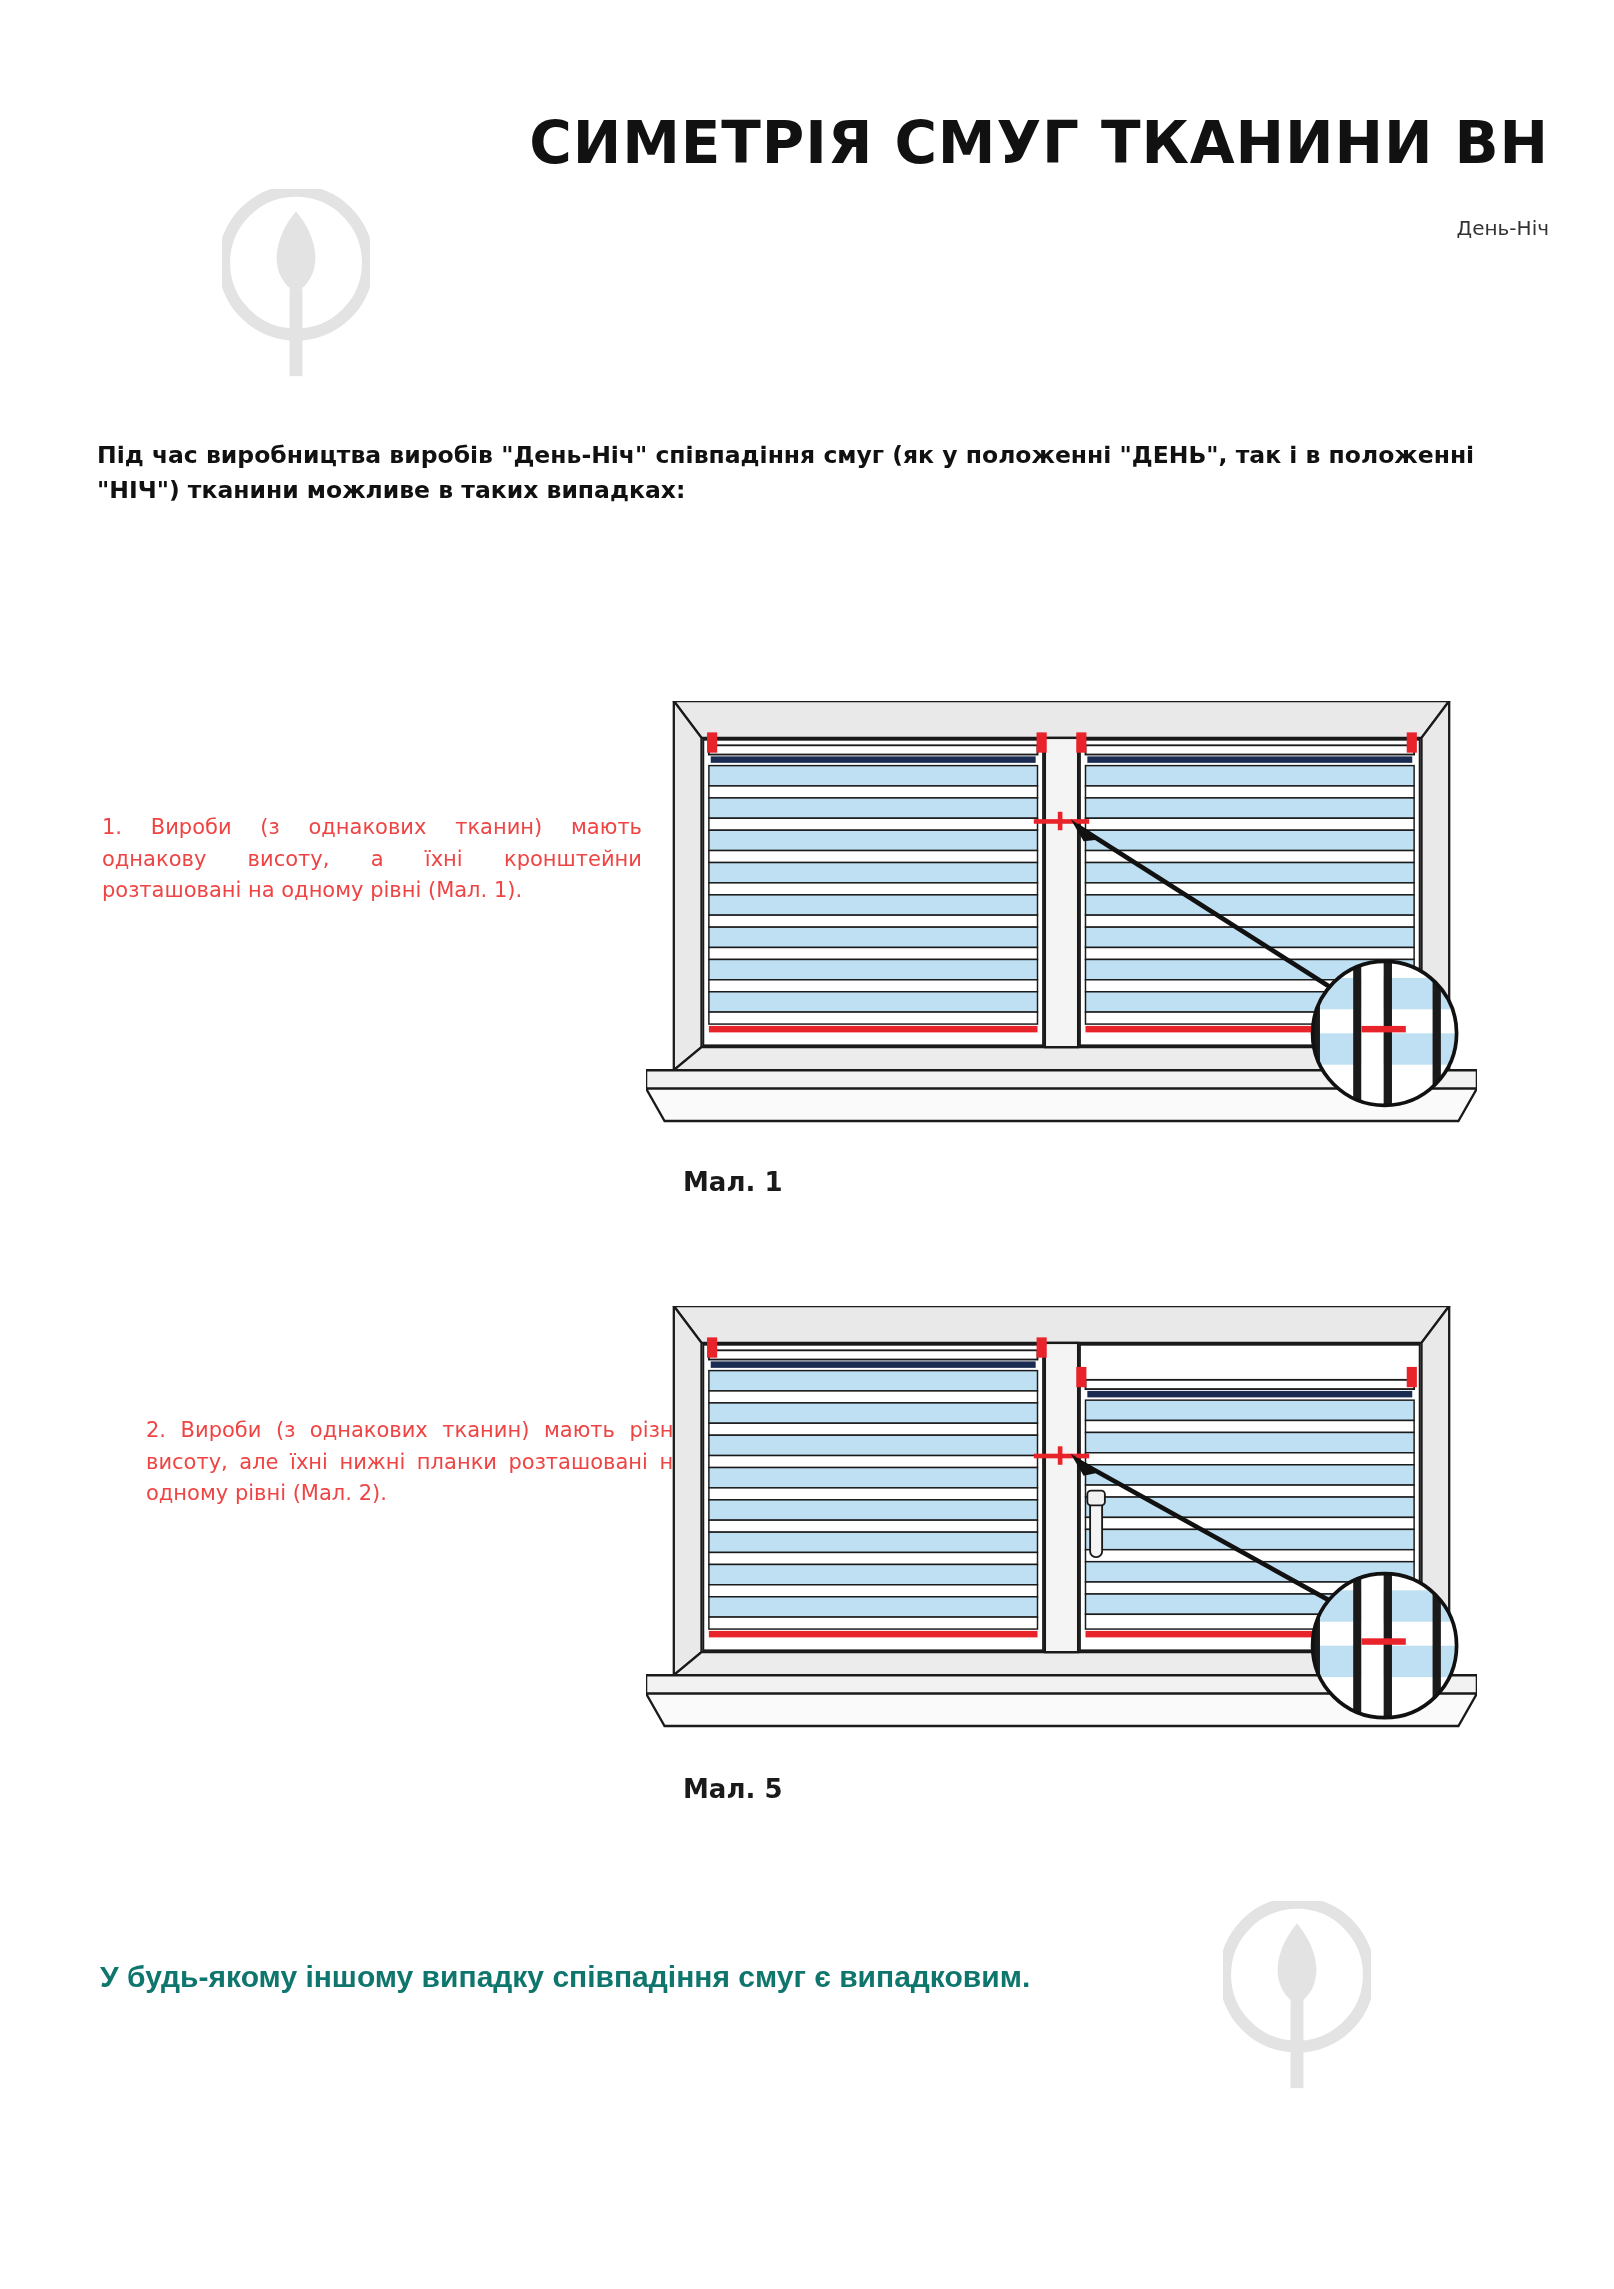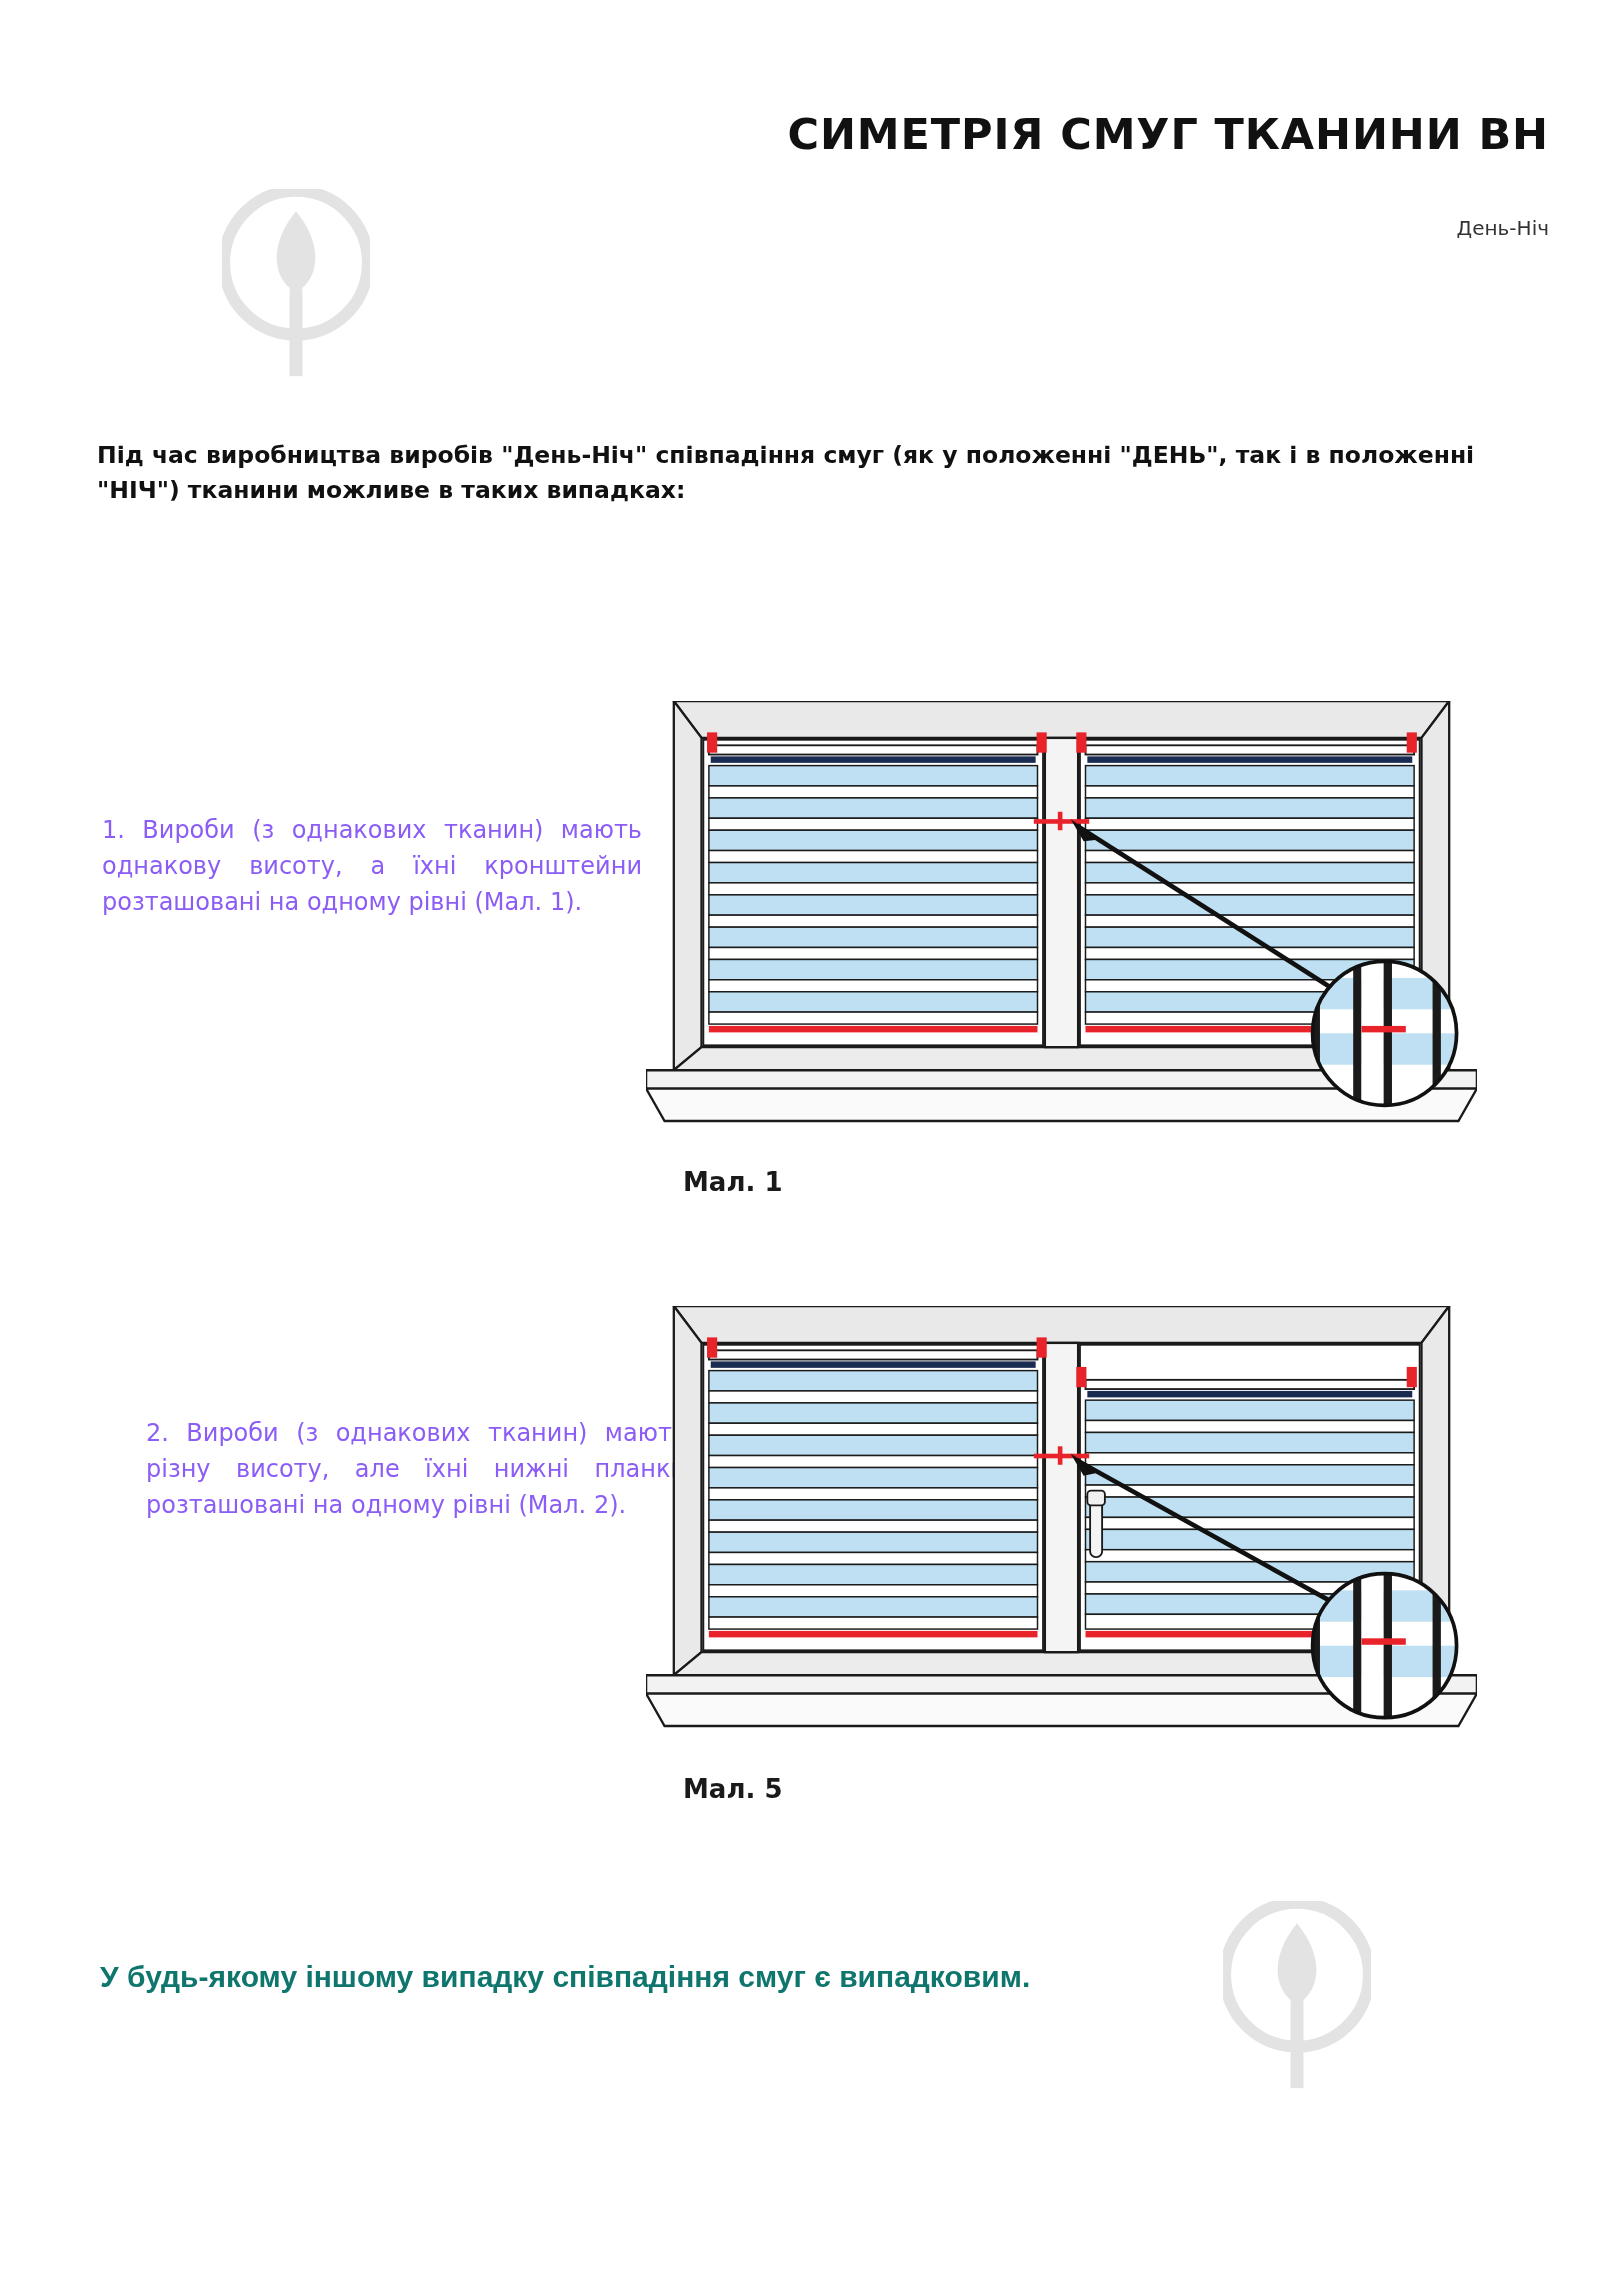--- a/index.html
+++ b/index.html
@@ -22,21 +22,21 @@
     opacity: 1;
   }
 
   
   .doc-title {
     position: absolute;
     right: 65px;
     top: 109px;
     font-family: "DejaVu Sans", sans-serif;
     font-weight: bold;
-    font-size: 43px;
+    font-size: 58px;
     letter-spacing: 0.9px;
     color: #111111;
     text-align: right;
     white-space: nowrap;
   }
   .doc-subtitle {
     position: absolute;
     right: 65px;
     top: 216px;
     font-size: 20px;
@@ -56,23 +56,23 @@
     font-size: 23.5px;
     line-height: 1.50;
     color: #111111;
     font-family: "DejaVu Sans", sans-serif;
   }
 
   
   .body-par {
     position: absolute;
     width: 540px;
-    font-size: 24px;
+    font-size: 21px;
     line-height: 1.50;
-    color: #8b5cf6;
+    color: #ef4444;
     text-align: justify;
     font-family: "DejaVu Sans", sans-serif;
   }
   #par1 { left: 102px; top: 812px; }
   #par2 { left: 114px; top: 1415px; margin-left: 32px; }
 
   
   .fig-caption {
     position: absolute;
     font-size: 26px;

